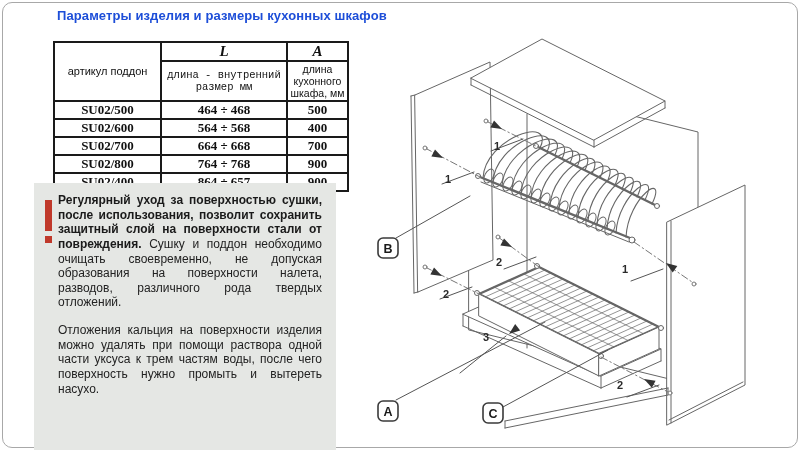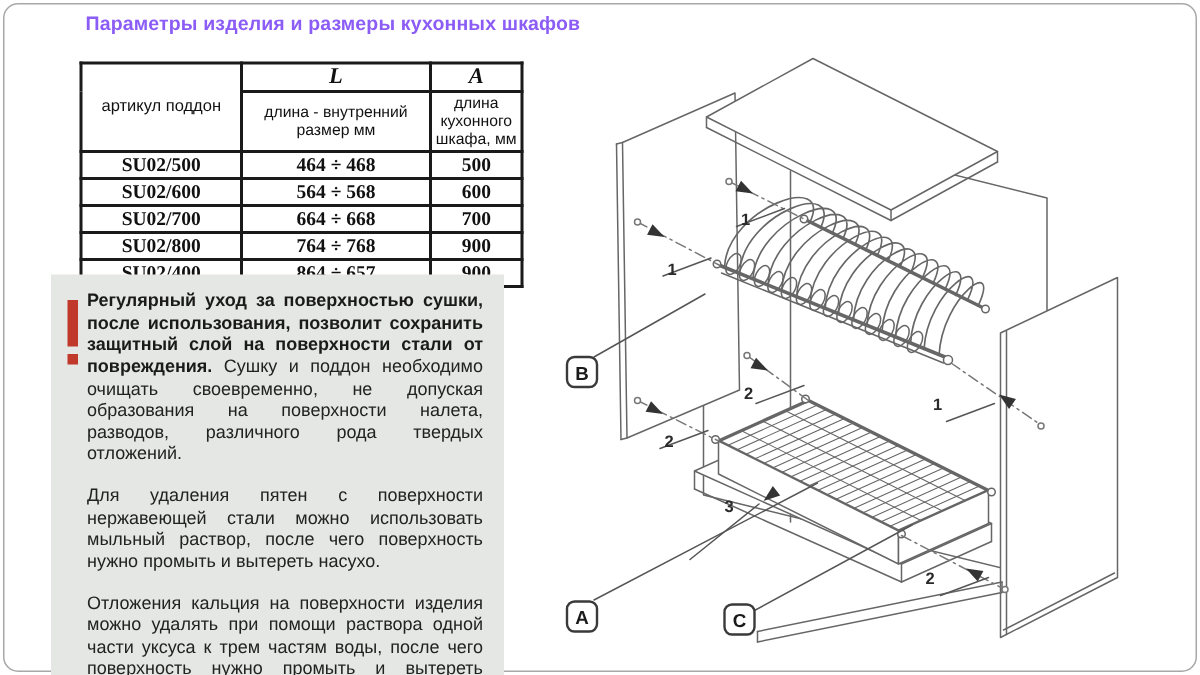--- a/index.html
+++ b/index.html
@@ -1,23 +1,23 @@
 <!DOCTYPE html>
 <html><head>
 <meta charset="utf-8">
 <style>
   html,body{margin:0;padding:0;}
   body{width:800px;height:450px;background:#fff;font-family:"Liberation Sans",sans-serif;overflow:hidden;position:relative;}
   .page{position:absolute;left:2px;top:2px;width:794px;height:444px;border:1px solid #a8a8a8;border-radius:10px;background:#fff;}
-  .title{position:absolute;left:57px;top:8px;font-size:13px;font-weight:bold;color:#8b5cf6;letter-spacing:.1px;}
+  .title{position:absolute;left:57px;top:8px;font-size:13px;font-weight:bold;color:#1d4ed8;letter-spacing:.1px;}
   
   .spec{position:absolute;left:53px;top:41px;border-collapse:collapse;table-layout:fixed;}
   .spec td,.spec th{border:2px solid #1a1a1a;text-align:center;vertical-align:middle;padding:0 2px;color:#111;}
   .col-art{width:101px;}
-  .col-l{width:120px;}
+  .col-l{width:120px;font-family:Liberation Mono, monospace;}
   .col-a{width:55px;}
   .sym{font-family:"Liberation Serif",serif;font-style:italic;font-weight:bold;font-size:15px;height:17px;}
   .subhead{font-weight:normal;font-size:10.5px;line-height:1.15;height:38px;}
   .arthead{font-weight:normal;font-size:11px;line-height:1.2;}
   .spec .datarow td{font-size:13px;font-weight:bold;height:16px;font-family:Liberation Serif, serif;}
   
   .care{position:absolute;left:34px;top:183px;width:302px;height:296px;background:#e5e7e4;box-sizing:border-box;padding:10px 14px 8px 24px;overflow:hidden;}
   .care p{margin:0 0 13px 0;font-size:12px;line-height:1.22;color:#222;text-align:justify;}
   .care b{color:#1a1a1a;}
   .bang{position:absolute;left:11px;top:17px;width:7px;height:44px;}
@@ -48,21 +48,21 @@
     <td class="col-a subhead">длина кухонного шкафа, мм</td>
   </tr>
   <tr class="datarow">
     <td>SU02/500</td>
     <td>464 ÷ 468</td>
     <td>500</td>
   </tr>
   <tr class="datarow">
     <td>SU02/600</td>
     <td>564 ÷ 568</td>
-    <td>600</td>
+    <td>400</td>
   </tr>
   <tr class="datarow">
     <td>SU02/700</td>
     <td>664 ÷ 668</td>
     <td>700</td>
   </tr>
   <tr class="datarow">
     <td>SU02/800</td>
     <td>764 ÷ 768</td>
     <td>900</td>
@@ -74,21 +74,20 @@
   </tr>
 </tbody>
   </table>
 
 <div class="care">
   <div class="bang">
     <div class="bar"></div>
       <div class="dot"></div>
   </div>
   <p><b>Регулярный уход за поверхностью сушки, после использования, позволит сохранить защитный слой на поверхности стали от повреждения.</b> <span>Сушку и поддон необходимо очищать своевременно, не допуская образования на поверхности налета, разводов, различного рода твердых отложений.</span></p>
-  <p>Для удаления пятен с поверхности нержавеющей стали можно использовать мыльный раствор, после чего поверхность нужно промыть и вытереть насухо.</p>
   <p>Отложения кальция на поверхности изделия можно удалять при помощи раствора одной части уксуса к трем частям воды, после чего поверхность нужно промыть и вытереть насухо.</p>
 </div>
 
 <svg width="800" height="450" viewBox="0 0 800 450">
   <g stroke="#666" stroke-width="1" fill="none" stroke-linejoin="round" stroke-linecap="round">
 
     <g>
       <polygon points="469,75 698,132 698,386 469,330" fill="#fff"></polygon>
     </g>
 

